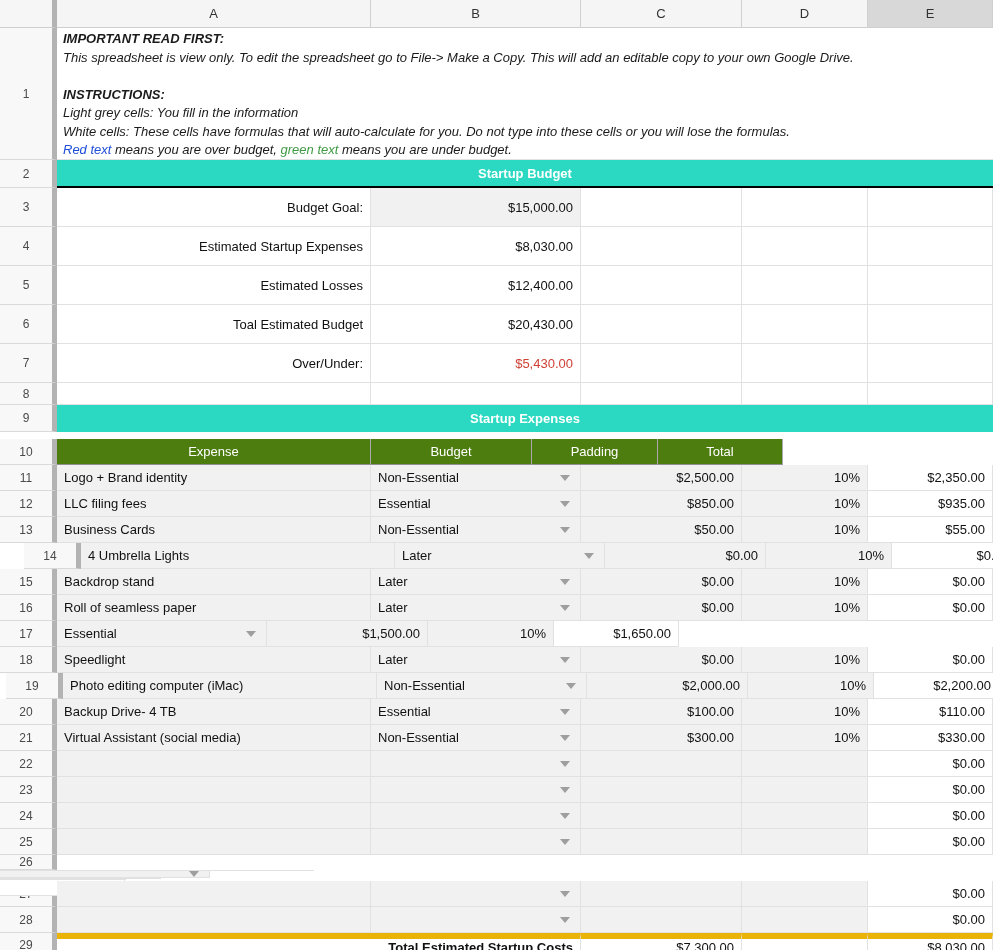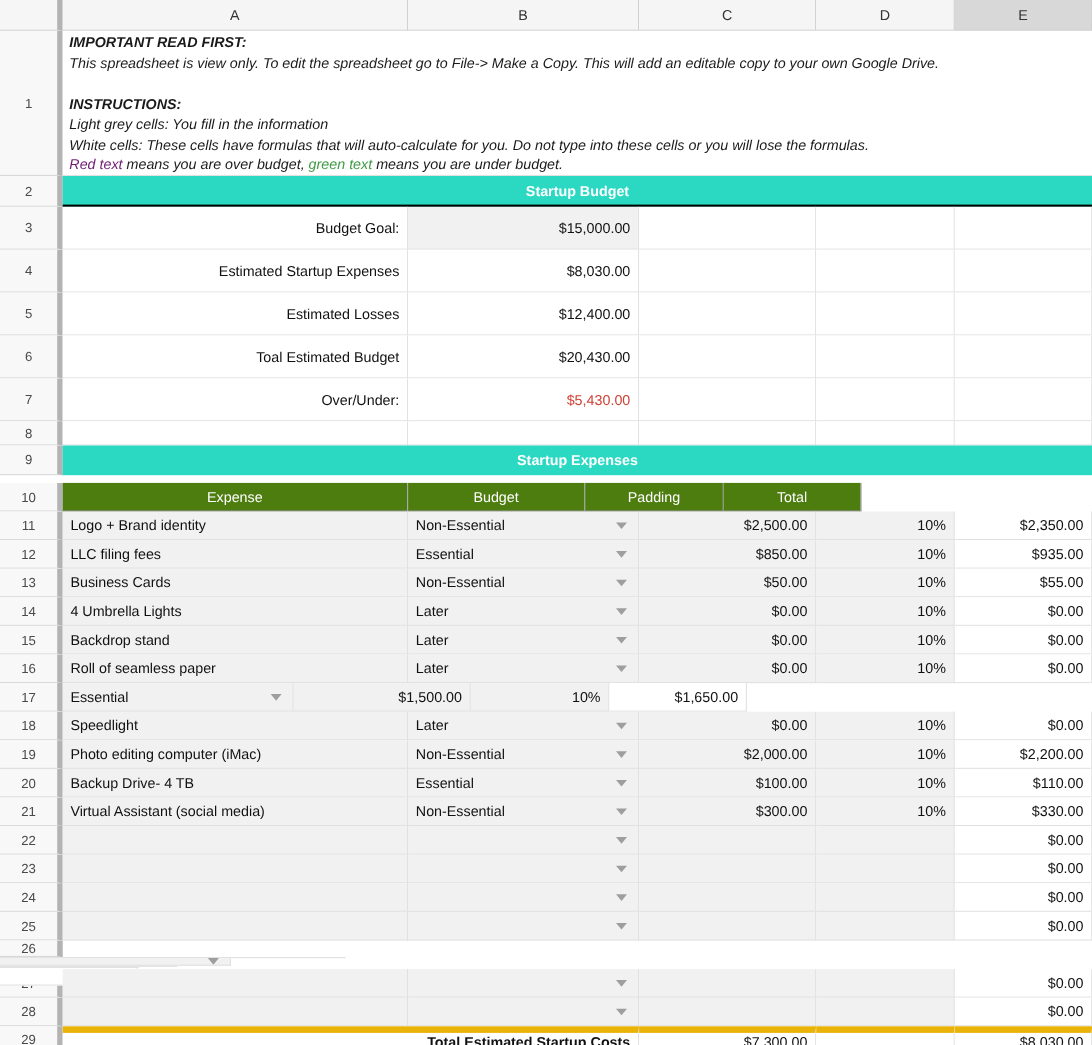--- a/index.html
+++ b/index.html
@@ -47,21 +47,21 @@
     background:#4d7c0f;color:#fff;justify-content:center;
     border-right:1px solid #a8a8ad;border-bottom:1px solid #8f8f94;
   }
   .top-dark{border-top:6px solid #eab308;}
   
   .instr{
     display:block;padding:2px 0 0 6px;font-style:italic;font-size:13px;
     line-height:18.5px;color:#1a1a1a;border-right:none;
   }
   .instr .hdg{font-weight:bold;}
-  .instr .redtx{color:#701a75;text-align:center;}
+  .instr .redtx{color:#1d4ed8;text-align:center;}
   .instr .greentx{color:#3f9a45;}
   
   .tri{
     width:0;height:0;flex:none;margin-left:auto;margin-right:3px;
     border-left:5px solid transparent;border-right:5px solid transparent;
     border-top:6px solid #9e9e9e;
   }
 </style>
 </head>
 <body>
@@ -177,21 +177,21 @@
         <div class="rh">13</div>
         <div class="c shaded wA">Business Cards</div>
         <div class="c shaded wB">
           <span>Non-Essential</span>
           <span class="tri"></span>
         </div>
         <div class="c shaded right wC">$50.00</div>
         <div class="c shaded right wD">10%</div>
         <div class="c right wE">$55.00</div>
       </div>
-      <div class="row" style="height: 26px;">
+      <div class="row" style="height: 26px; padding-left: 24px;">
         <div class="rh">14</div>
         <div class="c shaded wA">4 Umbrella Lights</div>
         <div class="c shaded wB">
           <span>Later</span>
           <span class="tri"></span>
         </div>
         <div class="c shaded right wC">$0.00</div>
         <div class="c shaded right wD">10%</div>
         <div class="c right wE">$0.00</div>
       </div>
@@ -231,21 +231,21 @@
         <div class="rh">18</div>
         <div class="c shaded wA">Speedlight</div>
         <div class="c shaded wB">
           <span>Later</span>
           <span class="tri"></span>
         </div>
         <div class="c shaded right wC">$0.00</div>
         <div class="c shaded right wD">10%</div>
         <div class="c right wE">$0.00</div>
       </div>
-      <div class="row" style="height: 26px;">
+      <div class="row" style="height: 26px; margin-left: 6px;">
         <div class="rh">19</div>
         <div class="c shaded wA">Photo editing computer (iMac)</div>
         <div class="c shaded wB">
           <span>Non-Essential</span>
           <span class="tri"></span>
         </div>
         <div class="c shaded right wC">$2,000.00</div>
         <div class="c shaded right wD">10%</div>
         <div class="c right wE">$2,200.00</div>
       </div>

